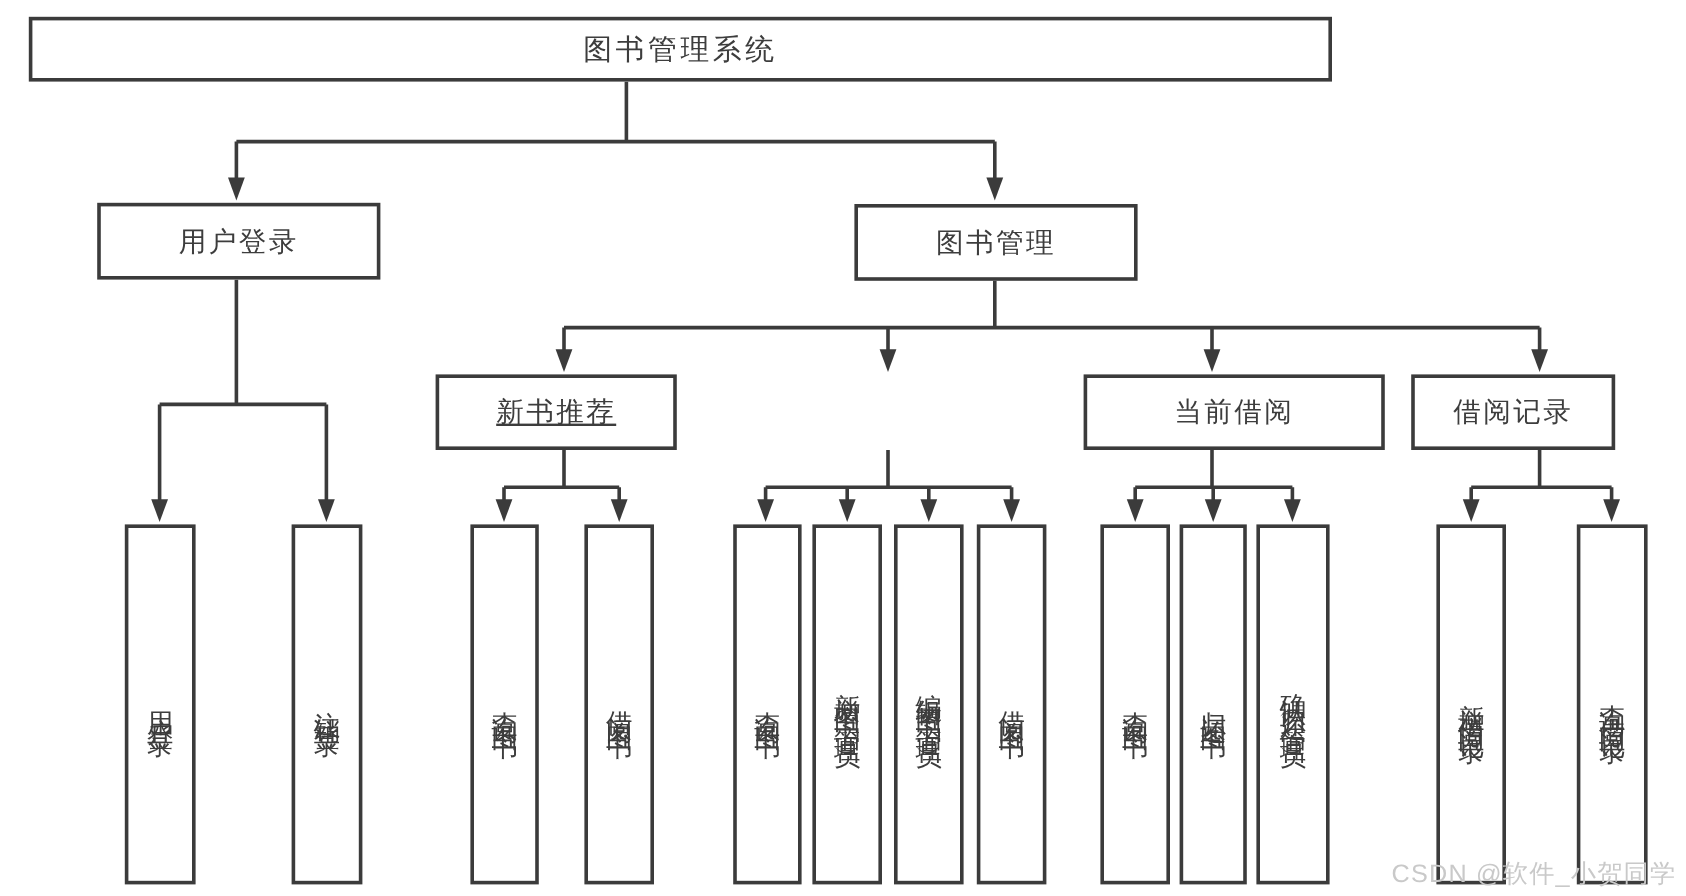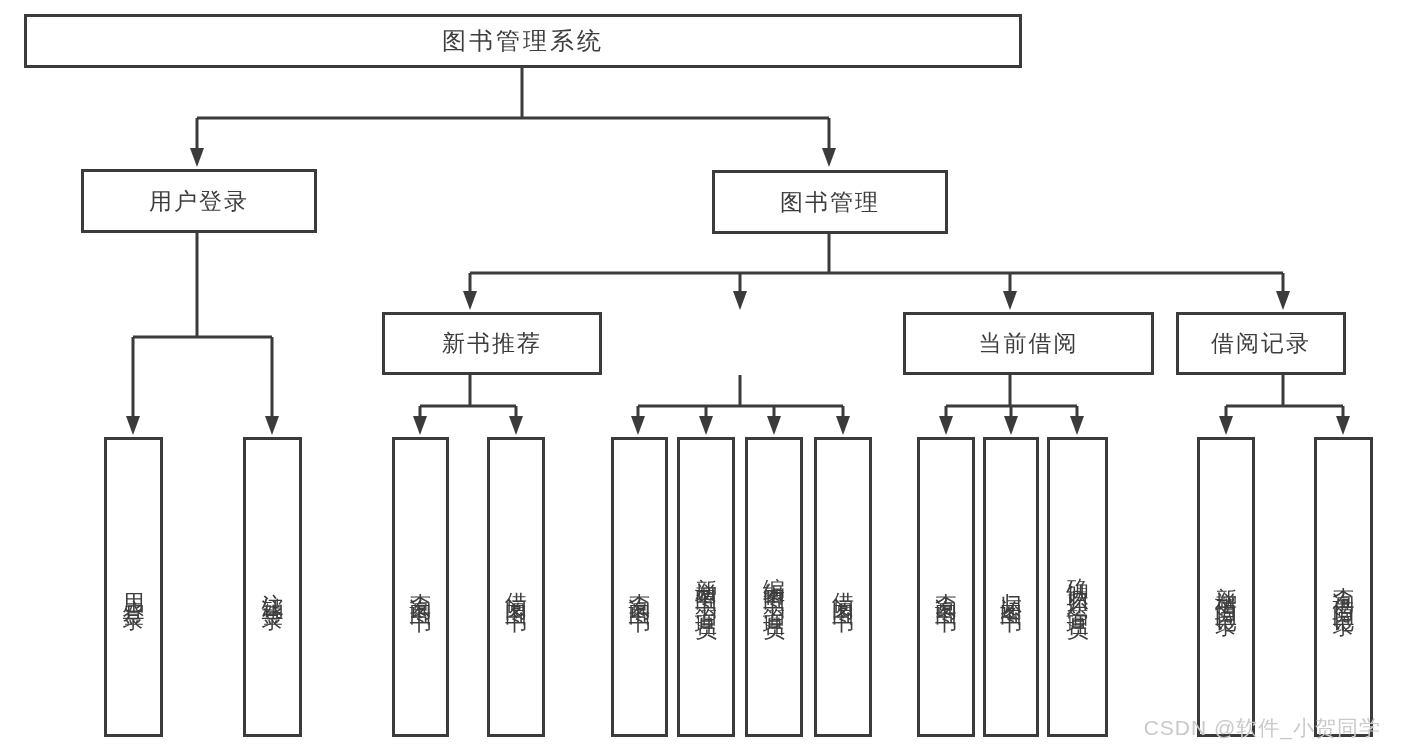--- a/index.html
+++ b/index.html
@@ -51,21 +51,21 @@
   }
   .box.v span {
     writing-mode: vertical-rl;
     text-orientation: mixed;
     font-size: 22px;
     letter-spacing: 6px;
     line-height: 1;
   }
   .watermark {
     position: absolute;
-    right: 24px;
+    right: 8px;
     bottom: 5px;
     font-size: 21px;
     letter-spacing: 1px;
     color: var(--watermark, #c9c9c9);
     white-space: nowrap;
   }
 </style>
 </head>
 <body>
 
@@ -104,32 +104,32 @@
       <polygon points="767,416 781,416 774,435"></polygon>
       <polygon points="836,416 850,416 843,435"></polygon>
       <polygon points="939,416 953,416 946,435"></polygon>
       <polygon points="1004,416 1018,416 1011,435"></polygon>
       <polygon points="1070,416 1084,416 1077,435"></polygon>
       <polygon points="1219,416 1233,416 1226,435"></polygon>
       <polygon points="1336,416 1350,416 1343,435"></polygon>
     </g>
   </svg>
 
-  <div class="box h root" style="left:24px; top:14px; width:998px; height:54px;">
+  <div class="box h root" style="left:24px; top:14px; width:1086px; height:54px;">
     <span>图书管理系统</span>
   </div>
 
   <div class="box h" style="left:81px; top:169px; width:236px; height:64px;">
     <span>用户登录</span>
   </div>
   <div class="box h" style="left:712px; top:170px; width:236px; height:64px;">
     <span>图书管理</span>
   </div>
 
-  <div class="box h" style="left:382px; top:312px; width:220px; height:63px;">
+  <div class="box h" style="left:363px; top:312px; width:201px; height:63px;text-decoration:underline;">
     <span>新书推荐</span>
   </div>
   <div class="box h" style="left:903px; top:312px; width:251px; height:63px;">
     <span>当前借阅</span>
   </div>
   <div class="box h" style="left:1176px; top:312px; width:170px; height:63px;">
     <span>借阅记录</span>
   </div>
 
   <div class="box v" style="left:104px; top:437px; width:59px; height:300px;">

